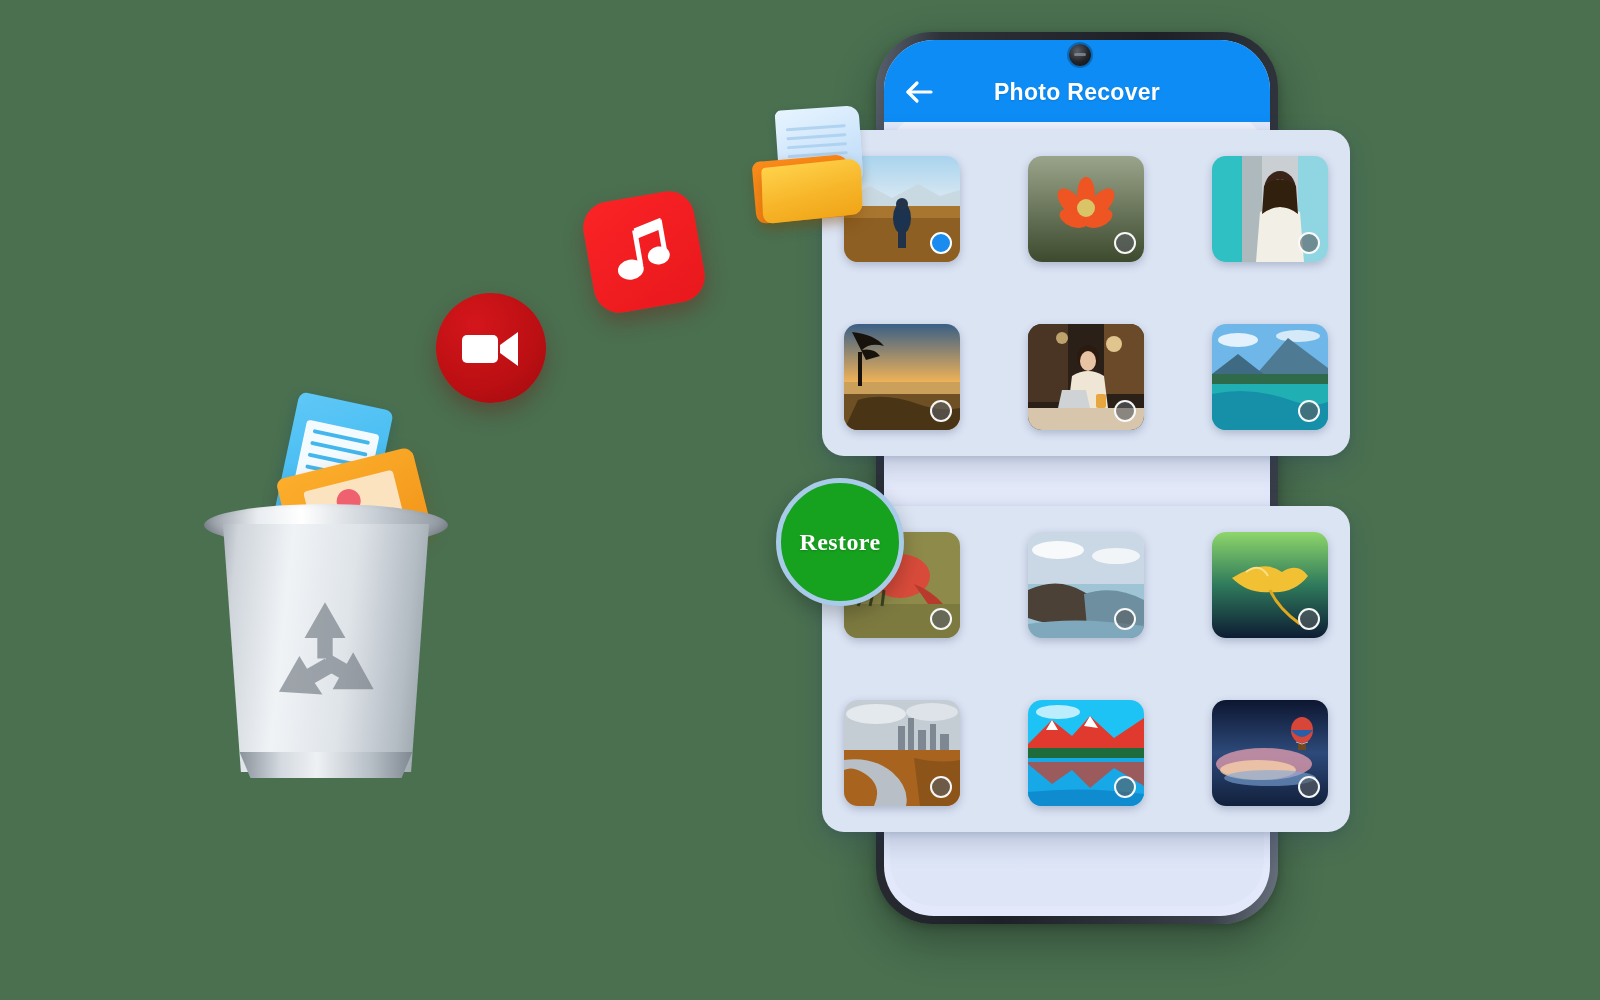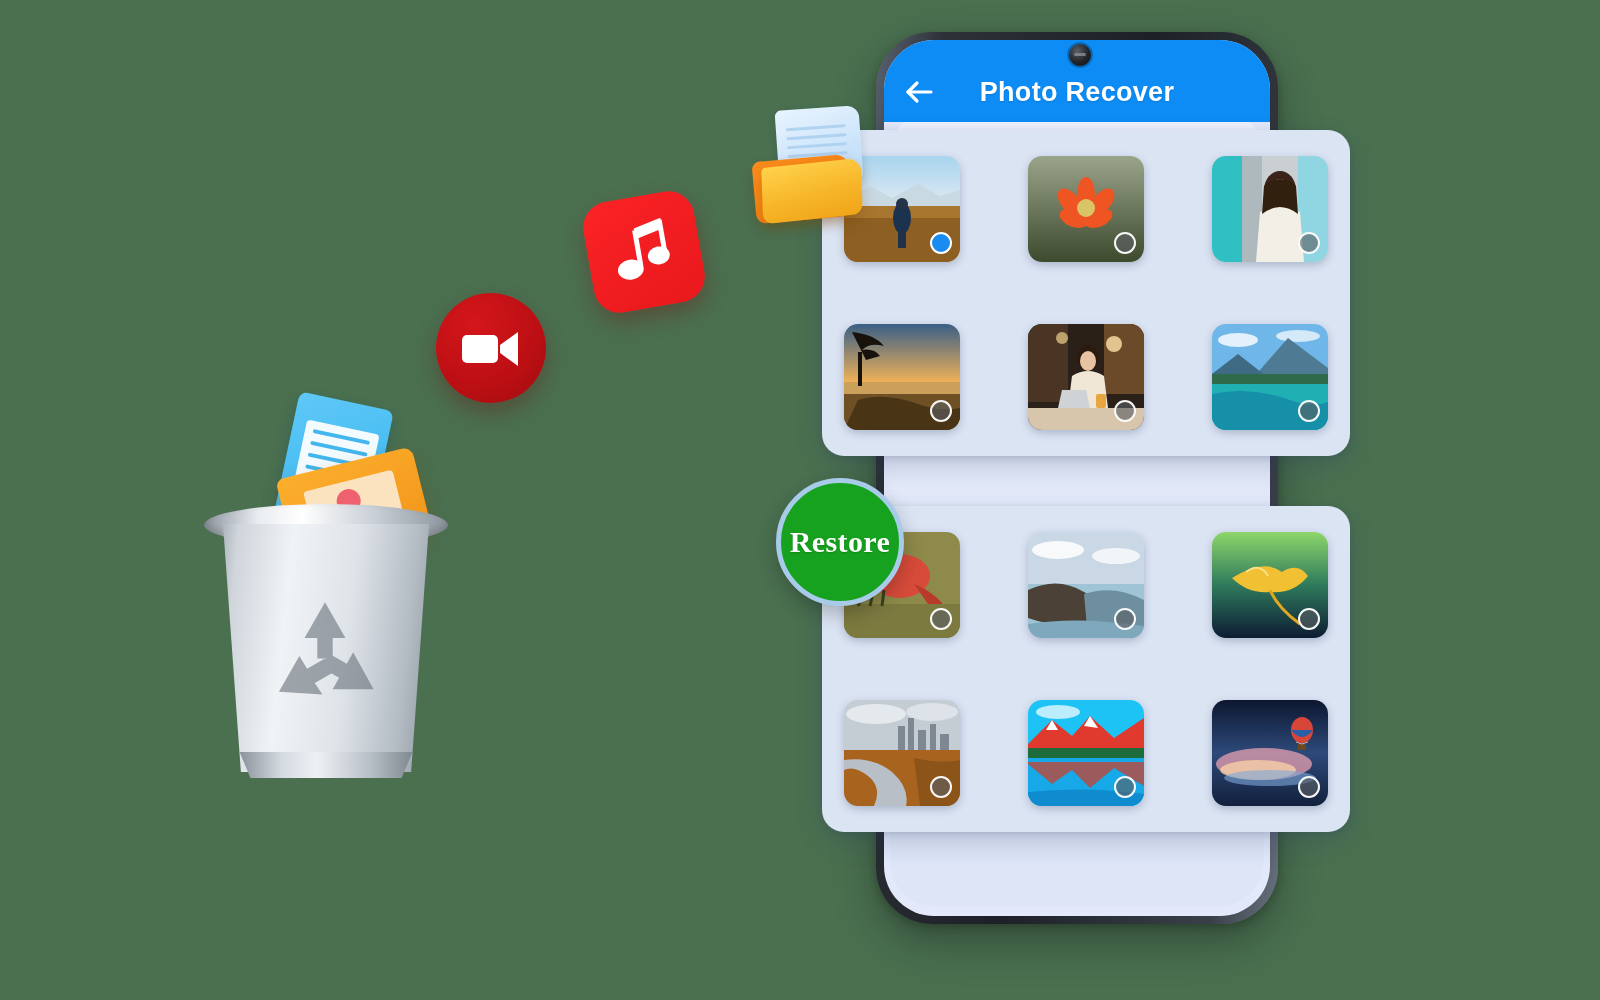--- a/index.html
+++ b/index.html
@@ -39,21 +39,21 @@
     display: flex; align-items: center; padding: 0 18px 6px 18px;
     box-sizing: border-box; position: relative;
   }
   .back-arrow {
     width: 34px; height: 30px; flex: 0 0 auto;
     display: flex; align-items: center; justify-content: center;
     cursor: pointer;
   }
   .header-title {
     position: absolute; left: 0; right: 0; text-align: center;
-    color: #ffffff; font-size: 27px; font-weight: bold;
+    color: #ffffff; font-size: 23px; font-weight: bold;
     letter-spacing: .3px;
     text-shadow: 0 1px 2px rgba(0,0,0,.12);
     pointer-events: none;
   }
   .punch-hole {
     position: absolute;
     left: 1069px; top: 44px;
     width: 22px; height: 22px; border-radius: 50%;
     background: radial-gradient(circle at 38% 32%, #5a5f66 0%, #23262b 52%, #0b0d10 100%);
     box-shadow: 0 0 0 2px rgba(0,0,0,.25);
@@ -120,21 +120,21 @@
     position: absolute;
     left: 776px; top: 478px;
     width: 128px; height: 128px;
     border-radius: 50%;
     background: #16a11e;
     border: 5px solid #a8cbea;
     box-sizing: border-box;
     display: flex; align-items: center; justify-content: center;
     color: #ffffff;
     font-family: "Liberation Serif", serif;
-    font-size: 30px; font-weight: bold;
+    font-size: 24px; font-weight: bold;
     letter-spacing: .4px;
     box-shadow: 0 8px 20px rgba(0,0,0,.24);
     z-index: 40; cursor: pointer;
     text-shadow: 0 1px 2px rgba(0,0,0,.18);
   }
 
   
   .folder-doc-group { position: absolute; left: 752px; top: 108px; width: 130px; height: 120px; z-index: 25; }
   .fd-doc {
     position: absolute; left: 25px; top: 0; width: 84px; height: 74px;

